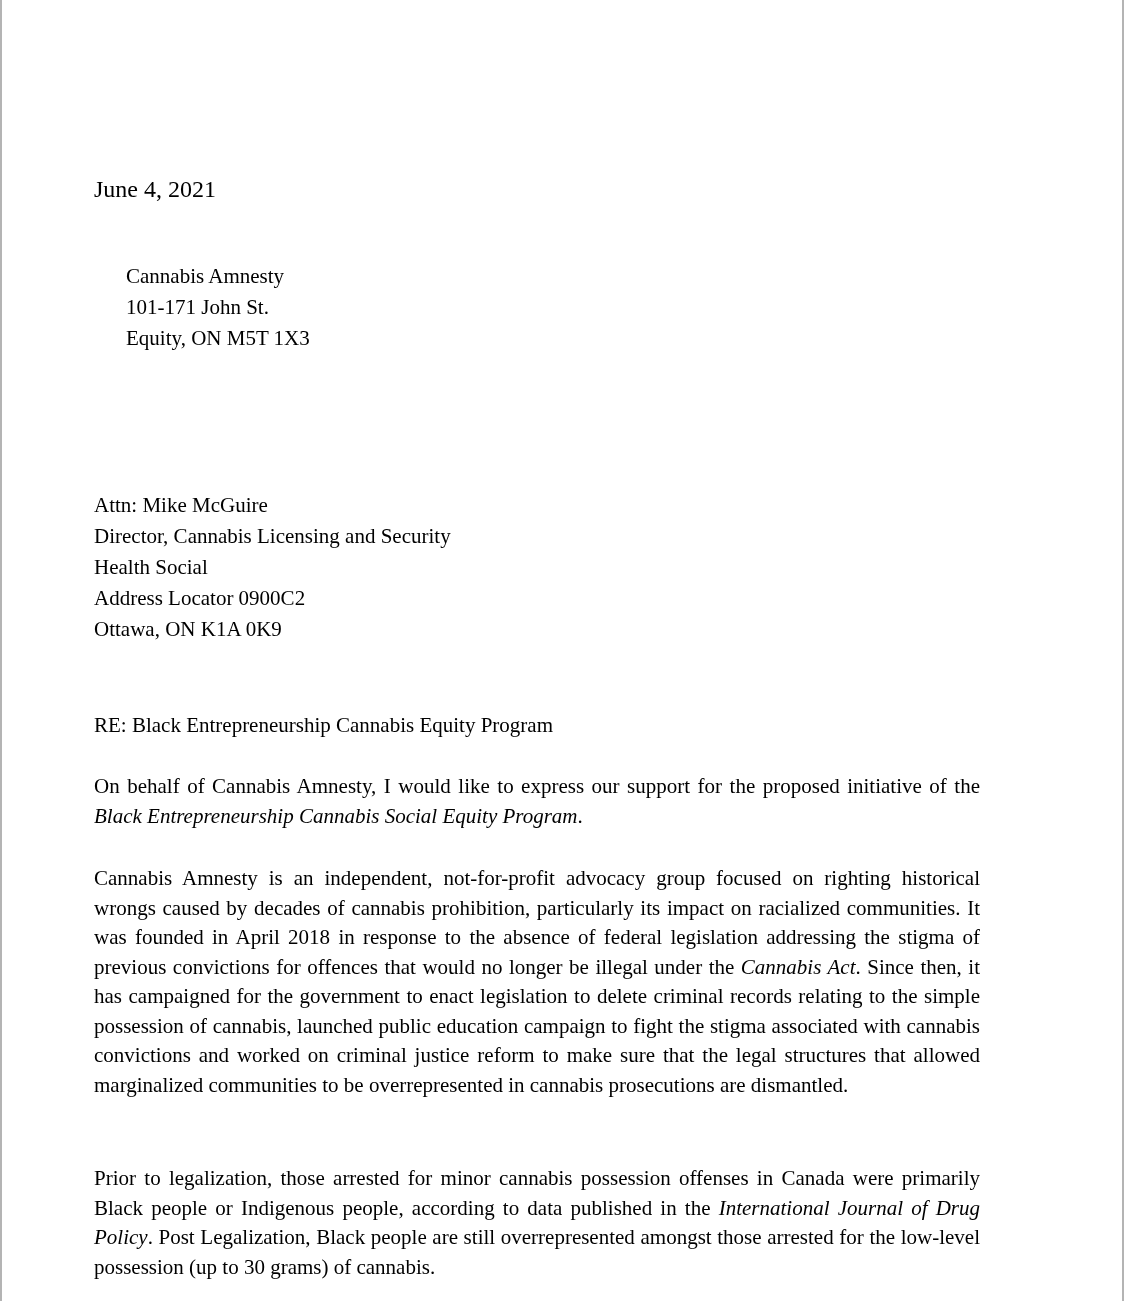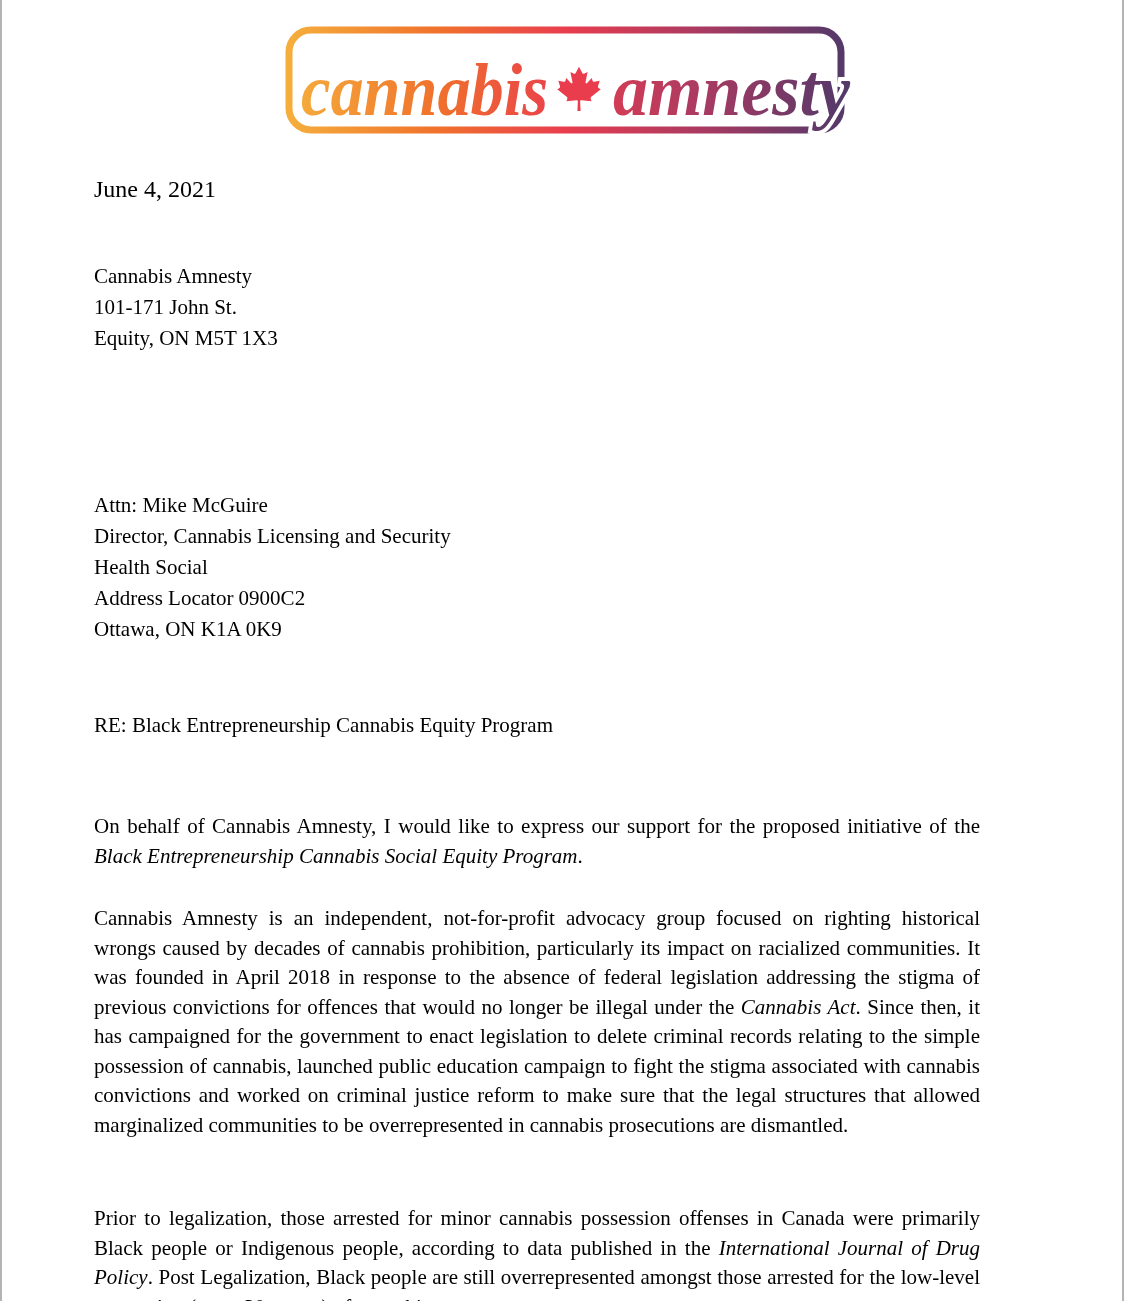--- a/index.html
+++ b/index.html
@@ -39,72 +39,48 @@
     font-size: 24px;
     line-height: 31px;
     white-space: pre;
   }
   .addr-block {
     position: absolute;
     left: 92px;
     font-size: 21px;
     line-height: 31px;
   }
-  .sender-block   { top: 261px; }
+  .sender-block   { top: 261px; margin-left: 32px; }
   .recipient-block{ top: 490px; }
   .subject-line {
     position: absolute;
     top: 710px;
     left: 92px;
     font-size: 21px;
     font-weight: normal;
     line-height: 30px;
   }
   .para {
     position: absolute;
     left: 92px;
     width: 886px;
     font-size: 21px;
     line-height: 29.5px;
     text-align: justify;
-    margin-top: 40px;
   }
   .para-1 { top: 772px; }
   .para-2 { top: 864px; }
   .para-3 { top: 1164px; }
   .para em { font-style: italic; }
 </style>
 </head>
 <body>
 
 <div class="page">
 
-  <div class="logo-wrap">
-    <svg width="580" height="126" viewBox="0 0 580 126" xmlns="http://www.w3.org/2000/svg">
-      <defs>
-        <linearGradient id="logoGrad" gradientUnits="userSpaceOnUse" x1="15" y1="0" x2="567" y2="0">
-          <stop offset="0" stop-color="#F5AE3C"></stop>
-          <stop offset="0.27" stop-color="#F0712C"></stop>
-          <stop offset="0.5" stop-color="#E93D4E"></stop>
-          <stop offset="0.75" stop-color="#A93A62"></stop>
-          <stop offset="1" stop-color="#553969"></stop>
-        </linearGradient>
-      </defs>
-      <rect x="15" y="6" width="552" height="100" rx="22" ry="22" fill="none" stroke="url(#logoGrad)" stroke-width="7"></rect>
-      <text class="logo-word" x="27" y="91" textLength="247" lengthAdjust="spacingAndGlyphs" fill="url(#logoGrad)">cannabis</text>
-      <path transform="translate(283,41) scale(0.44,0.43)" fill="#E93D4E" stroke="#ffffff" stroke-width="4" paint-order="stroke" d="M50 4 L42.5 18.5 C41.5 20.5 39.5 21 37.5 20 L30.5 16.5 L35 39.5 C35.7 43 33 43.8 31 41.5
-               L21 30.5 L19 37 C18.5 38.6 17 39.5 15 39 L3 36.5 L6.5 48.5 C7.4 51.5 6.8 53 4.8 54
-               L0.5 56.5 L22 74 C23.4 75.2 24 77 23.5 78.6 L21.5 84.5 C29.5 83.5 36.5 82.6 44.5 81.9
-               C46 81.8 47.4 82.9 47.4 84.4 L46.4 107 L53.6 107 L52.6 84.4 C52.6 82.9 54 81.8 55.5 81.9
-               C63.5 82.6 70.5 83.5 78.5 84.5 L76.5 78.6 C76 77 76.6 75.2 78 74 L99.5 56.5 L95.2 54
-               C93.2 53 92.6 51.5 93.5 48.5 L97 36.5 L85 39 C83 39.5 81.5 38.6 81 37 L79 30.5 L69 41.5
-               C67 43.8 64.3 43 65 39.5 L69.5 16.5 L62.5 20 C60.5 21 58.5 20.5 57.5 18.5 Z"></path>
-      <text class="logo-word" x="339" y="91" textLength="237" lengthAdjust="spacingAndGlyphs" fill="url(#logoGrad)">amnesty</text>
-    </svg>
-  </div>
 
   <div class="date-line">June 4, 2021</div>
 
   <div class="addr-block sender-block">
     <div>Cannabis Amnesty</div>
     <div>101-171 John St.</div>
     <div>Equity, ON M5T 1X3</div>
   </div>
 
   <div class="addr-block recipient-block">

